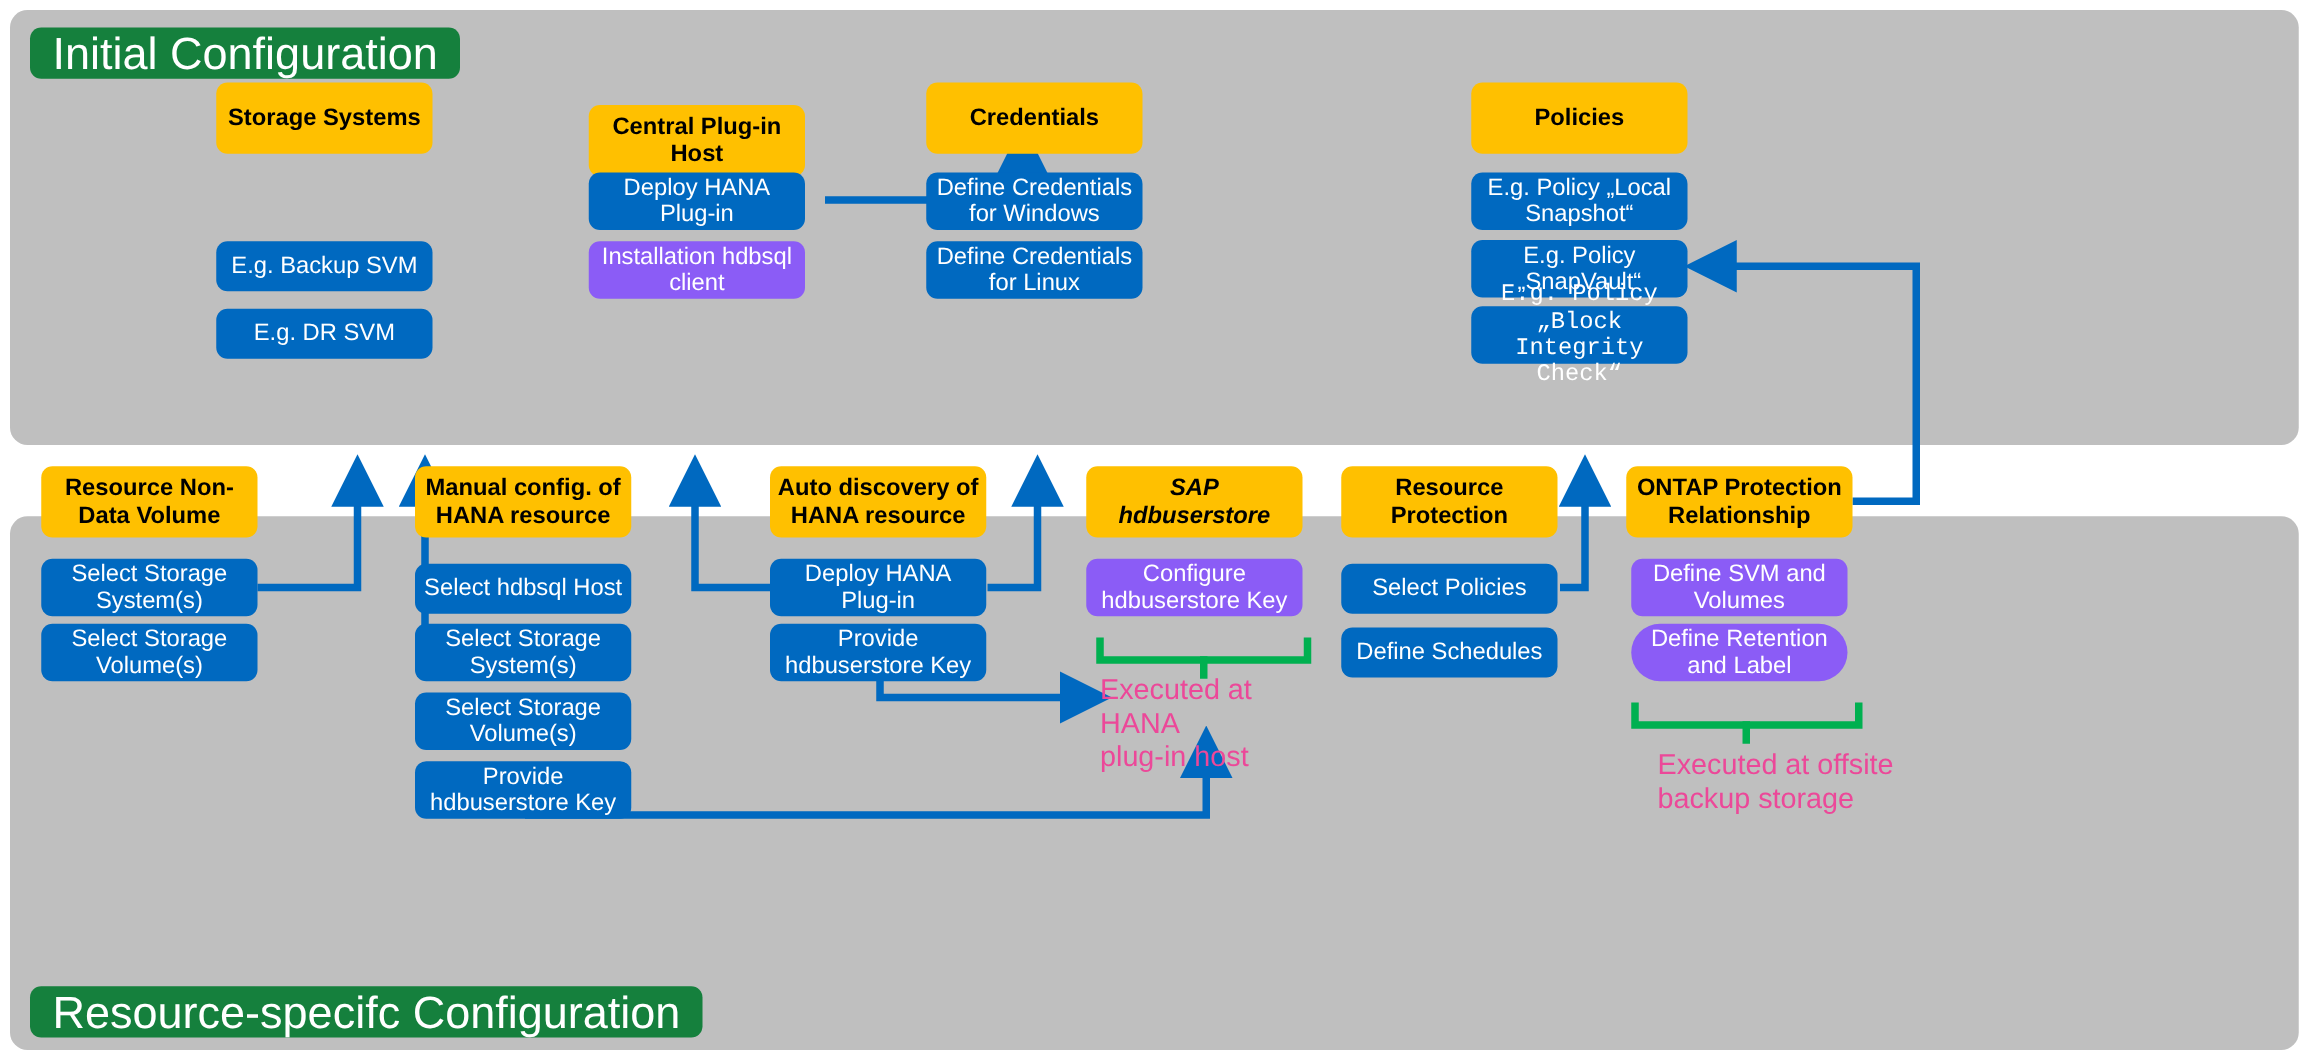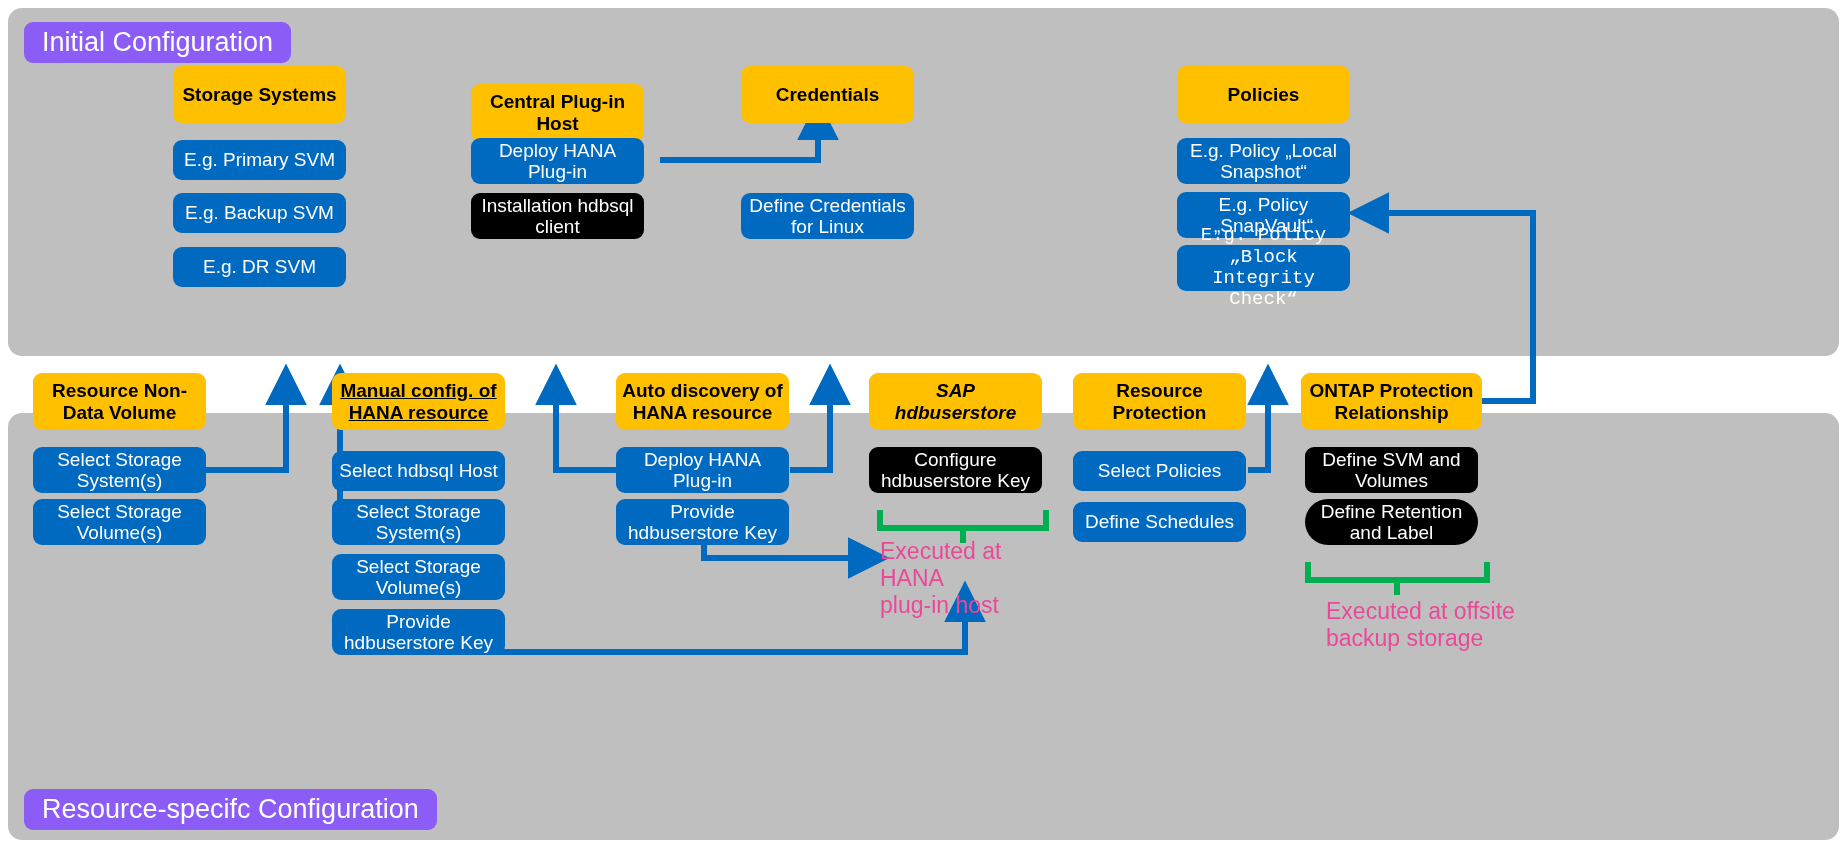--- a/index.html
+++ b/index.html
@@ -20,24 +20,24 @@
   .panel {
     position: absolute;
     background: #bfbfbf;
     border-radius: 14px;
   }
   #panel-top   { left: 8px;  top: 8px;   width: 1831px; height: 348px; }
   #panel-bottom{ left: 8px;  top: 413px; width: 1831px; height: 427px; }
 
   .panel-label {
     position: absolute;
-    background: #8b5cf6;
+    background: #15803d;
     border-radius: 9px;
     color: #ffffff;
-    font-size: 27px;
+    font-size: 36px;
     line-height: 41px;
     height: 41px;
     padding: 0 18px;
     white-space: nowrap;
   }
   #label-initial { left: 24px; top: 22px; }
   #label-resource{ left: 24px; top: 789px; }
 
   .node {
     position: absolute;
@@ -56,21 +56,21 @@
     font-weight: bold;
     font-size: 19px;
   }
   .node.step {
     background: #0069c0;
     color: #ffffff;
     font-weight: normal;
     font-size: 19px;
   }
   .node.green {
-    background: #000000;
+    background: #8b5cf6;
     color: #ffffff;
     font-weight: normal;
     font-size: 19px;
   }
   .note {
     position: absolute;
     color: #ec4899;
     font-size: 23px;
     line-height: 1.18;
     text-align: left;
@@ -124,41 +124,41 @@
       <path d="M963,528 L963,540"></path>
       <path d="M1308,565 L1308,580 L1487,580 L1487,565"></path>
       <path d="M1397,580 L1397,592"></path>
     </g>
   </svg>
 
   <div class="panel-label" id="label-initial">Initial Configuration</div>
   <div class="panel-label" id="label-resource">Resource-specifc Configuration</div>
 
   <div class="node head" style="left:173px; top:66px; width:173px; height:57px;">Storage Systems</div>
-  <div class="node step" style="left:173px; top:140px; width:173px; height:40px;">E.g. Primary SVM</div>
   <div class="node step" style="left:173px; top:193px; width:173px; height:40px;">E.g. Backup SVM</div>
   <div class="node step" style="left:173px; top:247px; width:173px; height:40px;">E.g. DR SVM</div>
 
   <div class="node head" style="left:471px; top:84px; width:173px; height:57px;">Central Plug-in Host</div>
   <div class="node step" style="left:471px; top:138px; width:173px; height:46px;">Deploy HANA Plug-in</div>
   <div class="node green" style="left:471px; top:193px; width:173px; height:46px;">Installation hdbsql client</div>
 
   <div class="node head" style="left:741px; top:66px; width:173px; height:57px;">Credentials</div>
+  <div class="node step" style="left:741px; top:138px; width:173px; height:46px;">Define Credentials for Windows</div>
   <div class="node step" style="left:741px; top:193px; width:173px; height:46px;">Define Credentials for Linux</div>
 
   <div class="node head" style="left:1177px; top:66px; width:173px; height:57px;">Policies</div>
   <div class="node step" style="left:1177px; top:138px; width:173px; height:46px;">E.g. Policy „Local Snapshot“</div>
   <div class="node step" style="left:1177px; top:192px; width:173px; height:46px;">E.g. Policy „SnapVault“</div>
   <div class="node step" style="left:1177px; top:245px; width:173px; height:46px;font-family:Liberation Mono, monospace;">E.g. Policy „Block Integrity Check“</div>
 
   <div class="node head" style="left:33px; top:373px; width:173px; height:57px;">Resource Non-Data Volume</div>
   <div class="node step" style="left:33px; top:447px; width:173px; height:46px;">Select Storage System(s)</div>
   <div class="node step" style="left:33px; top:499px; width:173px; height:46px;">Select Storage Volume(s)</div>
 
-  <div class="node head" style="left:332px; top:373px; width:173px; height:57px;text-decoration:underline;">Manual config. of HANA resource</div>
+  <div class="node head" style="left:332px; top:373px; width:173px; height:57px;">Manual config. of HANA resource</div>
   <div class="node step" style="left:332px; top:451px; width:173px; height:40px;">Select hdbsql Host</div>
   <div class="node step" style="left:332px; top:499px; width:173px; height:46px;">Select Storage System(s)</div>
   <div class="node step" style="left:332px; top:554px; width:173px; height:46px;">Select Storage Volume(s)</div>
   <div class="node step" style="left:332px; top:609px; width:173px; height:46px;">Provide hdbuserstore Key</div>
 
   <div class="node head" style="left:616px; top:373px; width:173px; height:57px;text-align:center;">Auto discovery of HANA resource</div>
   <div class="node step" style="left:616px; top:447px; width:173px; height:46px;">Deploy HANA Plug-in</div>
   <div class="node step" style="left:616px; top:499px; width:173px; height:46px;">Provide hdbuserstore Key</div>
 
   <div class="node head" style="left:869px; top:373px; width:173px; height:57px;font-style:italic;">SAP hdbuserstore</div>

